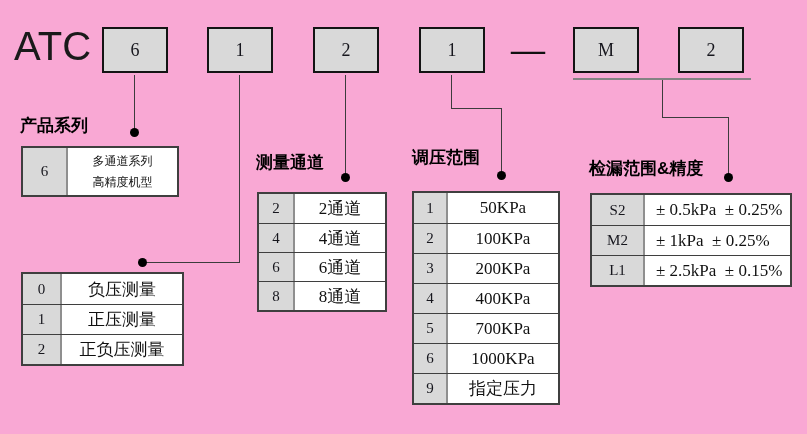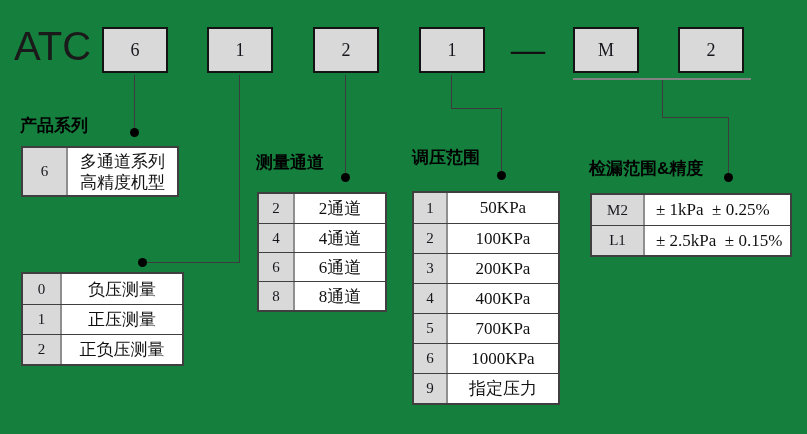--- a/index.html
+++ b/index.html
@@ -3,21 +3,21 @@
 <meta charset="utf-8">
 <style>
   * { box-sizing: border-box; margin: 0; padding: 0; }
   html, body { background: #ffffff; }
   body { font-family: "Liberation Sans", sans-serif; }
 
   .canvas {
     position: relative;
     width: 807px;
     height: 434px;
-    background: #15803d;
+    background: #f9a8d4;
     overflow: hidden;
   }
 
   
   .brand {
     position: absolute;
     left: 14px;
     top: 26px;
     font-family: "Liberation Sans", sans-serif;
     font-size: 40px;
@@ -145,21 +145,21 @@
     font-family: "Liberation Serif", "DejaVu Serif", serif;
     font-size: 17px;
     color: #111111;
     white-space: pre-wrap;
     text-align: center;
   }
 
   #t0 { left: 21px;  top: 146px; width: 158px; }
   #t0 .spec-row  { height: 47px; }
   #t0 .code-cell { width: 45px; }
-  #t0 .desc-cell { font-size: 17px; line-height: 21px; }
+  #t0 .desc-cell { font-size: 12px; line-height: 21px; }
 
   #t1 { left: 21px;  top: 272px; width: 163px; }
   #t1 .spec-row  { height: 30px; }
   #t1 .code-cell { width: 39px; }
 
   #t2 { left: 257px; top: 192px; width: 130px; }
   #t2 .spec-row  { height: 29px; }
   #t2 .code-cell { width: 36px; }
 
   #t3 { left: 412px; top: 191px; width: 148px; }
@@ -278,20 +278,24 @@
       <div class="desc-cell">1000KPa</div>
     </div>
     <div class="spec-row">
       <div class="code-cell">9</div>
       <div class="desc-cell">指定压力</div>
     </div>
   </div>
 
   <div class="spec-table" id="t4">
     <div class="spec-row">
+      <div class="code-cell">S2</div>
+      <div class="desc-cell">± 0.5kPa  ± 0.25%</div>
+    </div>
+    <div class="spec-row">
       <div class="code-cell">M2</div>
       <div class="desc-cell">± 1kPa  ± 0.25%</div>
     </div>
     <div class="spec-row">
       <div class="code-cell">L1</div>
       <div class="desc-cell">± 2.5kPa  ± 0.15%</div>
     </div>
   </div>
 
 </div>

